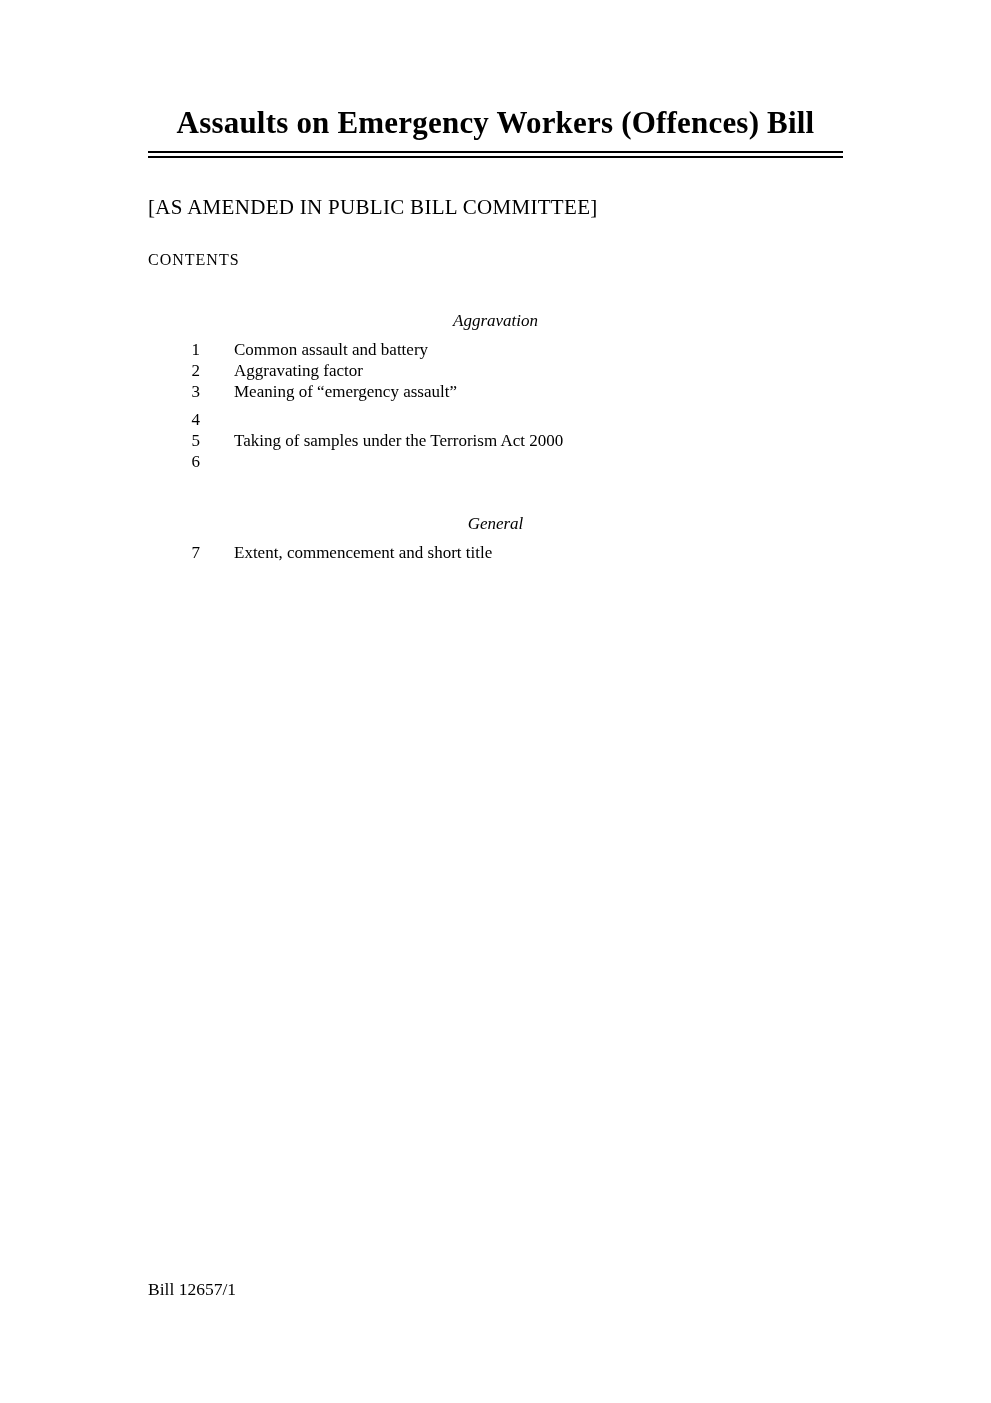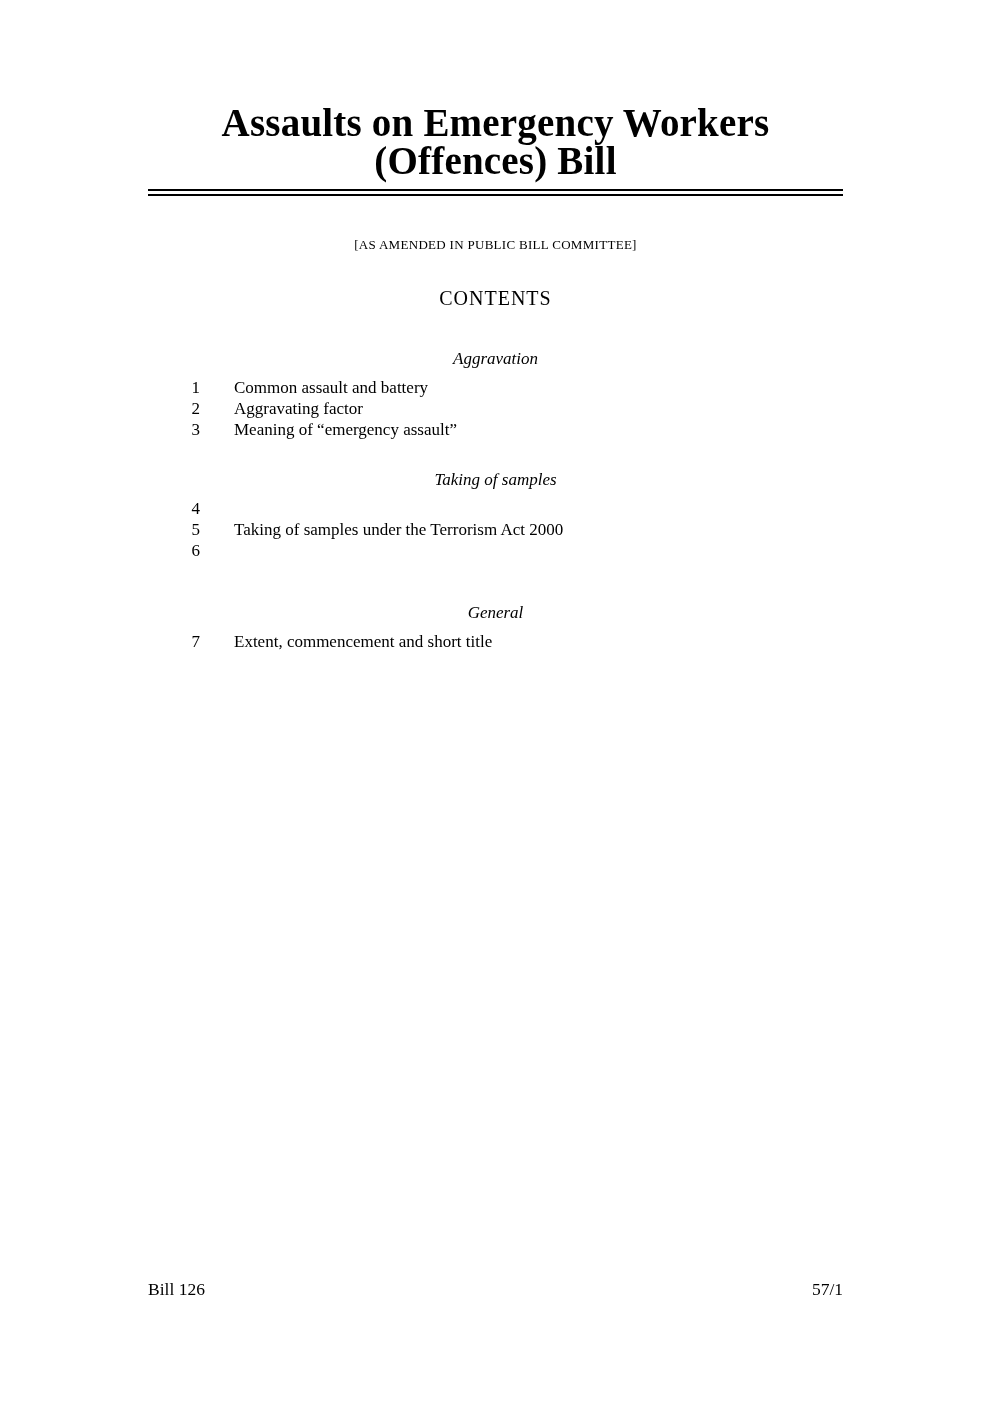--- a/index.html
+++ b/index.html
@@ -15,44 +15,43 @@
     color: #000000;
     font-family: "Liberation Serif", "DejaVu Serif", serif;
     overflow: hidden;
   }
   .content {
     width: 695px;
     margin: 0 auto;
   }
   .bill-title {
     margin-top: 104px;
-    font-size: 39px;
+    font-size: 31px;
     line-height: 38px;
     font-weight: bold;
     text-align: center;
     letter-spacing: 0.2px;
   }
   .title-rule {
     margin-top: 9px;
     height: 3px;
     border-top: 2px solid #000000;
     border-bottom: 2px solid #000000;
   }
   .amendment-banner {
     margin-top: 38px;
-    font-size: 13px;
+    font-size: 21px;
     line-height: 22px;
-    text-align: center;
+    text-align: left;
     letter-spacing: 0.3px;
   }
   .contents-heading {
     margin-top: 30px;
-    font-size: 20px;
+    font-size: 16px;
     line-height: 24px;
-    text-align: center;
     letter-spacing: 1px;
   }
   .section-heading {
     font-style: italic;
     font-size: 17px;
     line-height: 22px;
     text-align: center;
   }
   .sh-1 { margin-top: 38px; }
   .sh-2 { margin-top: 29px; }
@@ -72,21 +71,21 @@
   }
   .toc-title {
     margin-left: 34px;
   }
   .footer {
     position: absolute;
     left: 148px;
     right: 148px;
     top: 1278px;
     display: flex;
-    justify-content: space-between;
+    justify-content: flex-start;
     font-size: 17.5px;
     line-height: 22px;
   }
 </style>
 </head>
 <body>
 
 <div class="page">
   <div class="content">
 
@@ -107,21 +106,20 @@
       <div class="toc-item">
         <span class="toc-num">2</span>
         <span class="toc-title">Aggravating factor</span>
       </div>
       <div class="toc-item">
         <span class="toc-num">3</span>
         <span class="toc-title">Meaning of “emergency assault”</span>
       </div>
     </div>
 
-    <div class="section-heading sh-2">Taking of samples</div>
     <div class="toc-list">
       <div class="toc-item">
         <span class="toc-num">4</span>
       </div>
       <div class="toc-item">
         <span class="toc-num">5</span>
         <span class="toc-title">Taking of samples under the Terrorism Act 2000</span>
       </div>
       <div class="toc-item">
         <span class="toc-num">6</span>

